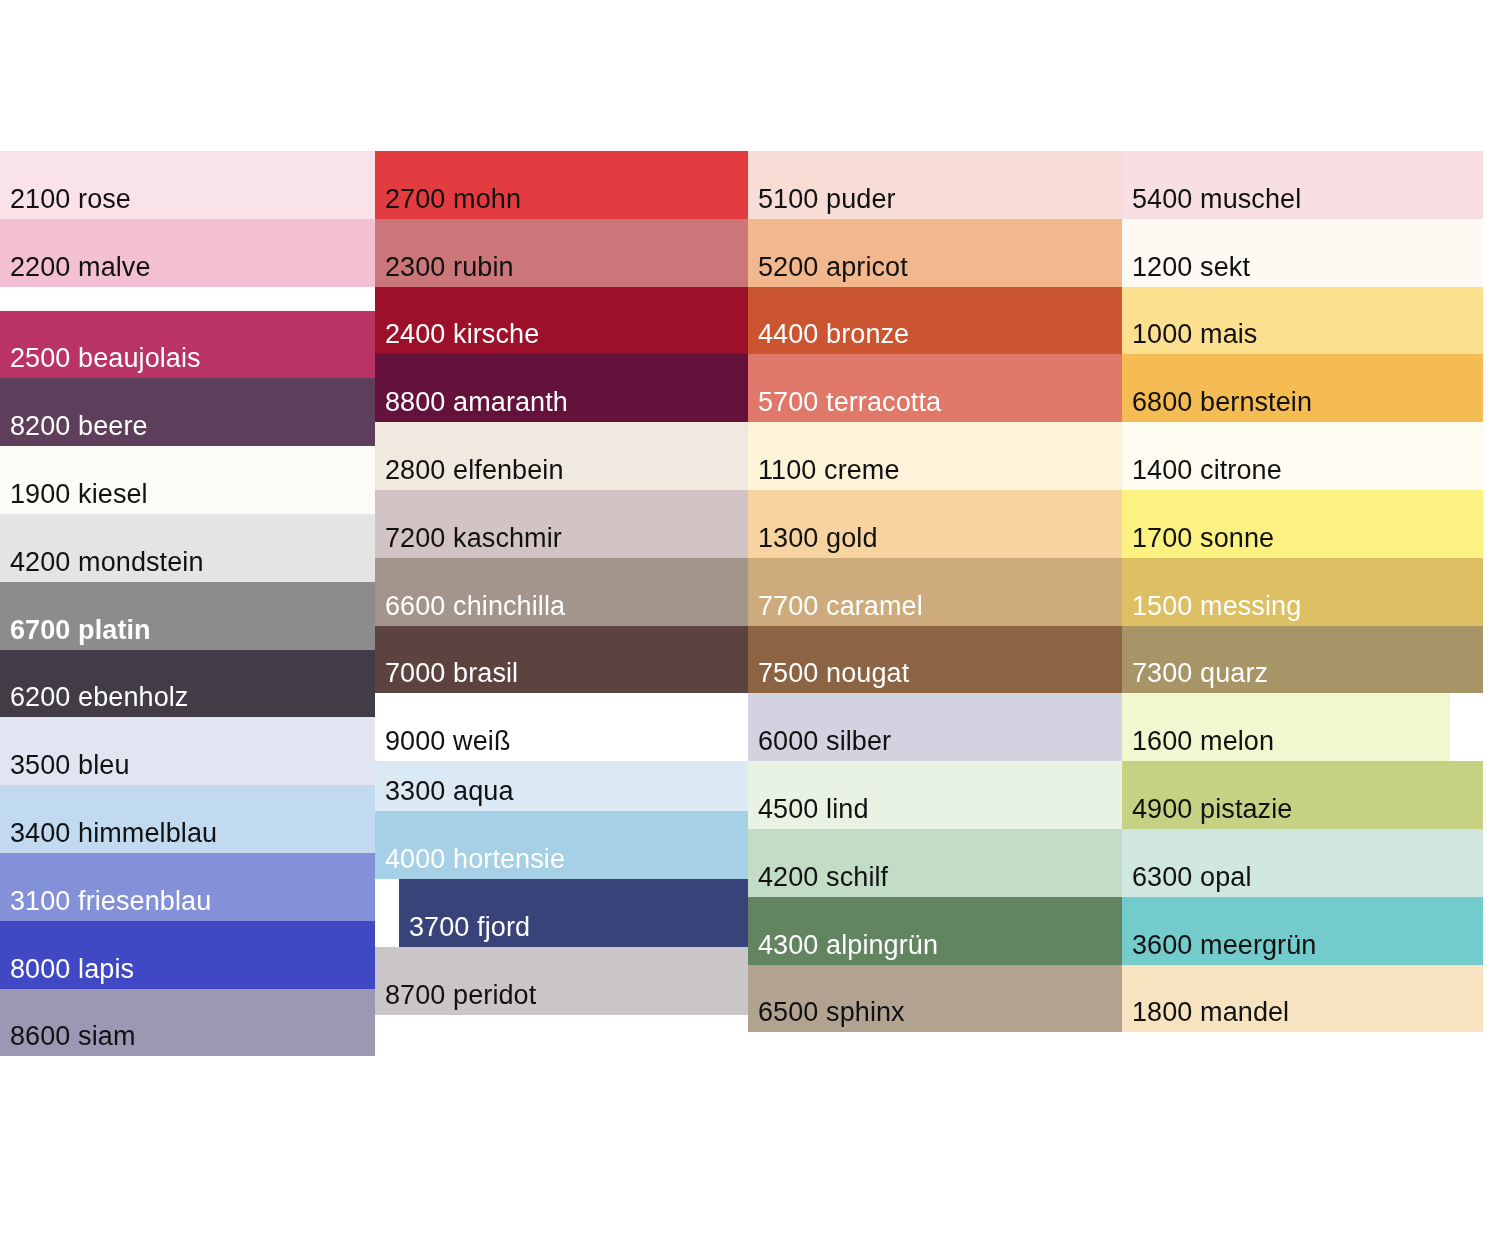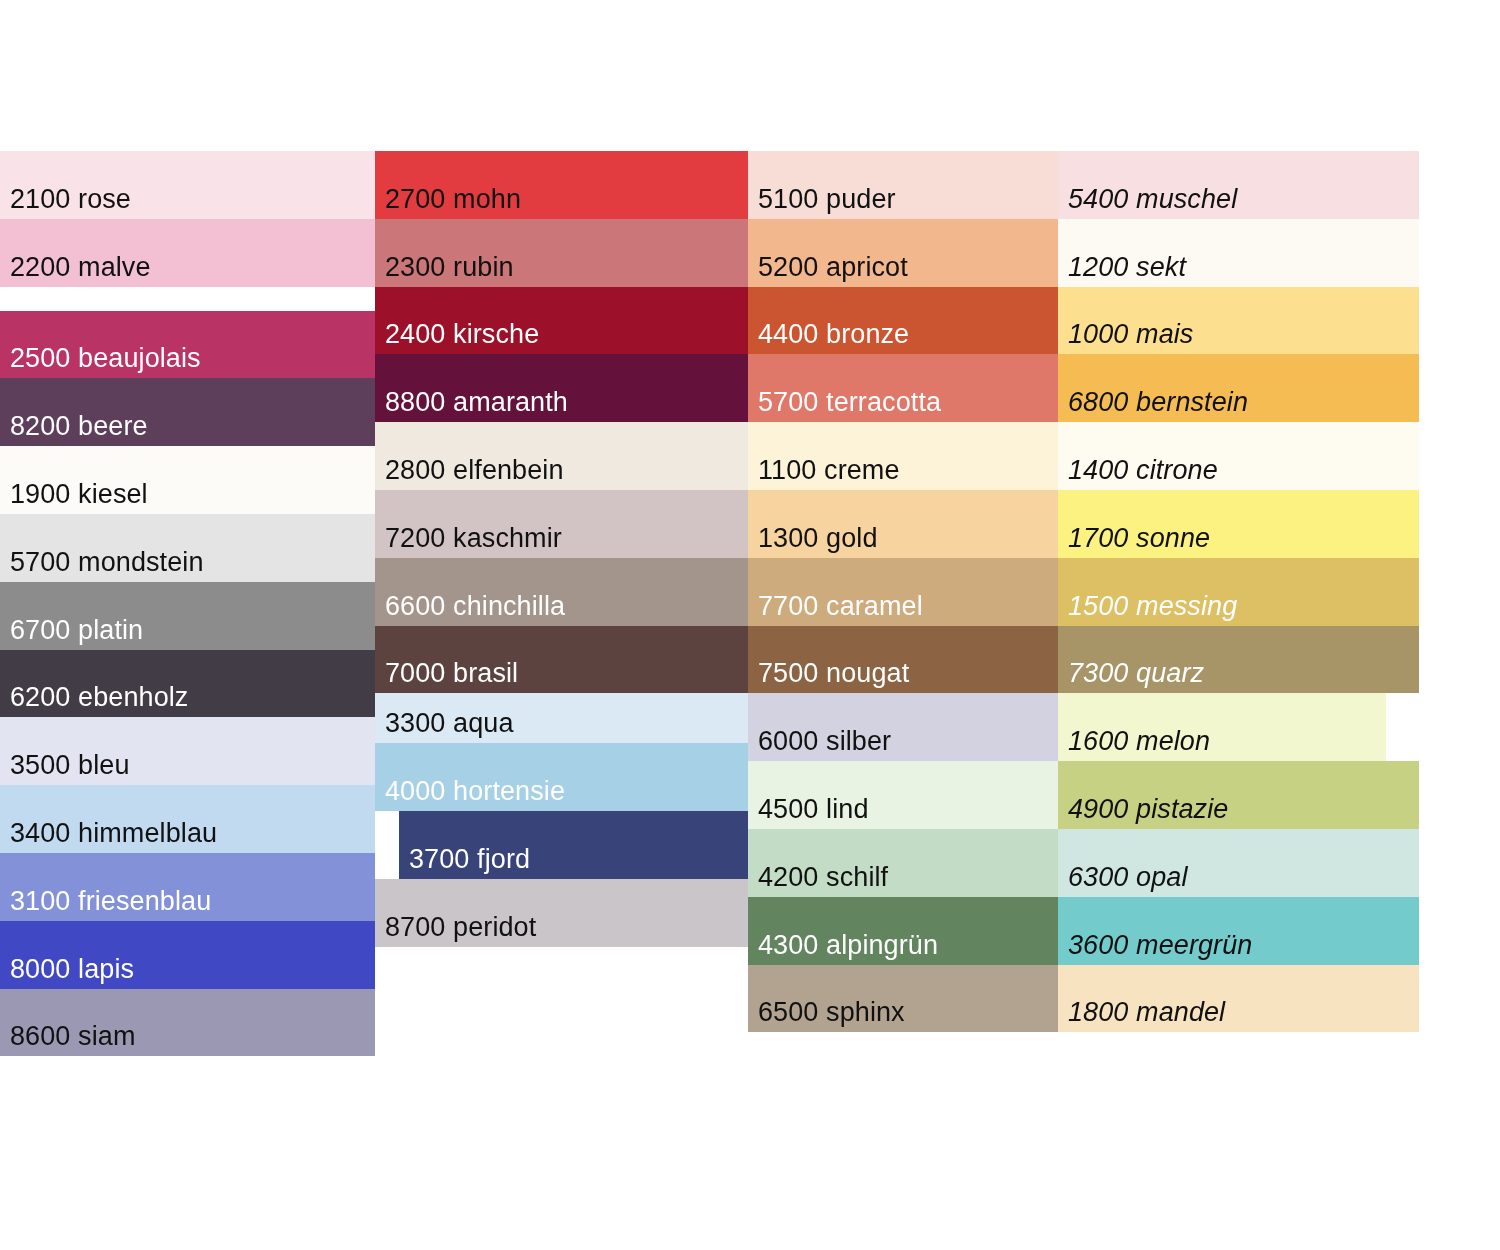--- a/index.html
+++ b/index.html
@@ -52,23 +52,23 @@
         <div class="swatch" title="2500 beaujolais" style="width: 375px; height: 67.8px; background: rgb(185, 52, 100); margin-top: 24px;">
           <span class="swatch-label light-text">2500 beaujolais</span>
         </div>
         <div class="swatch" title="8200 beere" style="width: 375px; height: 67.8px; background: rgb(93, 63, 92);">
           <span class="swatch-label light-text">8200 beere</span>
         </div>
         <div class="swatch" title="1900 kiesel" style="width: 375px; height: 67.8px; background: rgb(252, 251, 248);">
           <span class="swatch-label dark-text">1900 kiesel</span>
         </div>
         <div class="swatch" title="6900 mondstein" style="width: 375px; height: 67.8px; background: rgb(228, 228, 228);">
-          <span class="swatch-label dark-text">5700 mondstein</span>
-        </div>
-        <div class="swatch" title="6700 platin" style="width: 375px; height: 67.8px; background: rgb(140, 140, 140);">
+          <span class="swatch-label dark-text">4200 mondstein</span>
+        </div>
+        <div class="swatch" title="6700 platin" style="width: 375px; height: 67.8px; background: rgb(140, 140, 140); font-weight: bold;">
           <span class="swatch-label light-text">6700 platin</span>
         </div>
         <div class="swatch" title="6200 ebenholz" style="width: 375px; height: 67.8px; background: rgb(65, 60, 69);">
           <span class="swatch-label light-text">6200 ebenholz</span>
         </div>
         <div class="swatch" title="3500 bleu" style="width: 375px; height: 67.8px; background: rgb(227, 228, 241);">
           <span class="swatch-label dark-text">3500 bleu</span>
         </div>
         <div class="swatch" title="3400 himmelblau" style="width: 375px; height: 67.8px; background: rgb(194, 218, 240);">
           <span class="swatch-label dark-text">3400 himmelblau</span>
@@ -101,20 +101,23 @@
         </div>
         <div class="swatch" title="7200 kaschmir" style="width: 373px; height: 67.8px; background: rgb(210, 196, 196);">
           <span class="swatch-label dark-text">7200 kaschmir</span>
         </div>
         <div class="swatch" title="6600 chinchilla" style="width: 373px; height: 67.8px; background: rgb(164, 149, 140);">
           <span class="swatch-label light-text">6600 chinchilla</span>
         </div>
         <div class="swatch" title="7000 brasil" style="width: 373px; height: 67.8px; background: rgb(93, 67, 64);">
           <span class="swatch-label light-text">7000 brasil</span>
         </div>
+        <div class="swatch" title="9000 weiß" style="width: 373px; height: 67.8px; background: rgb(255, 255, 255);">
+          <span class="swatch-label dark-text">9000 weiß</span>
+        </div>
         <div class="swatch" title="3300 aqua" style="width: 373px; height: 50px; background: rgb(219, 233, 244);">
           <span class="swatch-label dark-text">3300 aqua</span>
         </div>
         <div class="swatch" title="4000 hortensie" style="width: 373px; height: 67.8px; background: rgb(166, 208, 230);">
           <span class="swatch-label light-text">4000 hortensie</span>
         </div>
         <div class="swatch" title="3700 fjord" style="width: 373px; height: 67.8px; background: rgb(55, 67, 121); margin-left: 24px;">
           <span class="swatch-label light-text">3700 fjord</span>
         </div>
         <div class="swatch" title="8700 peridot" style="width: 373px; height: 67.8px; background: rgb(202, 197, 200);">
@@ -155,21 +158,21 @@
         <div class="swatch" title="4200 schilf" style="width: 374px; height: 67.8px; background: rgb(194, 220, 197);">
           <span class="swatch-label dark-text">4200 schilf</span>
         </div>
         <div class="swatch" title="4300 alpingrün" style="width: 374px; height: 67.8px; background: rgb(98, 133, 95);">
           <span class="swatch-label light-text">4300 alpingrün</span>
         </div>
         <div class="swatch" title="6500 sphinx" style="width: 374px; height: 67.8px; background: rgb(178, 163, 145);">
           <span class="swatch-label dark-text">6500 sphinx</span>
         </div>
       </div>
-      <div class="column" style="left: 1058px; width: 361px; font-style: italic;">
+      <div class="column" style="left: 1122px; width: 361px;">
         <div class="swatch" title="5400 muschel" style="width: 361px; height: 67.8px; background: rgb(248, 223, 226);">
           <span class="swatch-label dark-text">5400 muschel</span>
         </div>
         <div class="swatch" title="1200 sekt" style="width: 361px; height: 67.8px; background: rgb(253, 250, 243);">
           <span class="swatch-label dark-text">1200 sekt</span>
         </div>
         <div class="swatch" title="1000 mais" style="width: 361px; height: 67.8px; background: rgb(253, 223, 144);">
           <span class="swatch-label dark-text">1000 mais</span>
         </div>
         <div class="swatch" title="6800 bernstein" style="width: 361px; height: 67.8px; background: rgb(245, 188, 83);">

